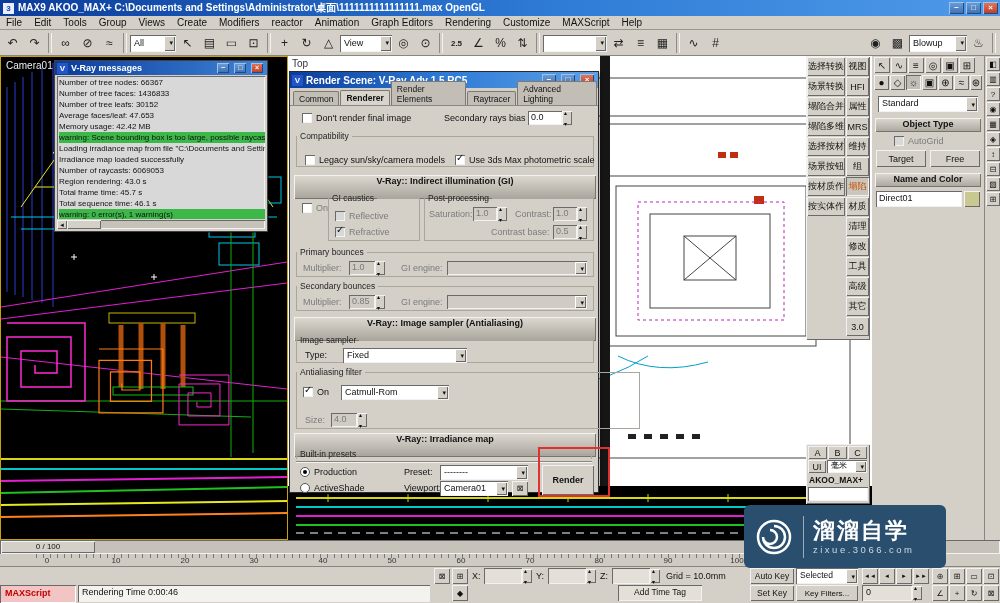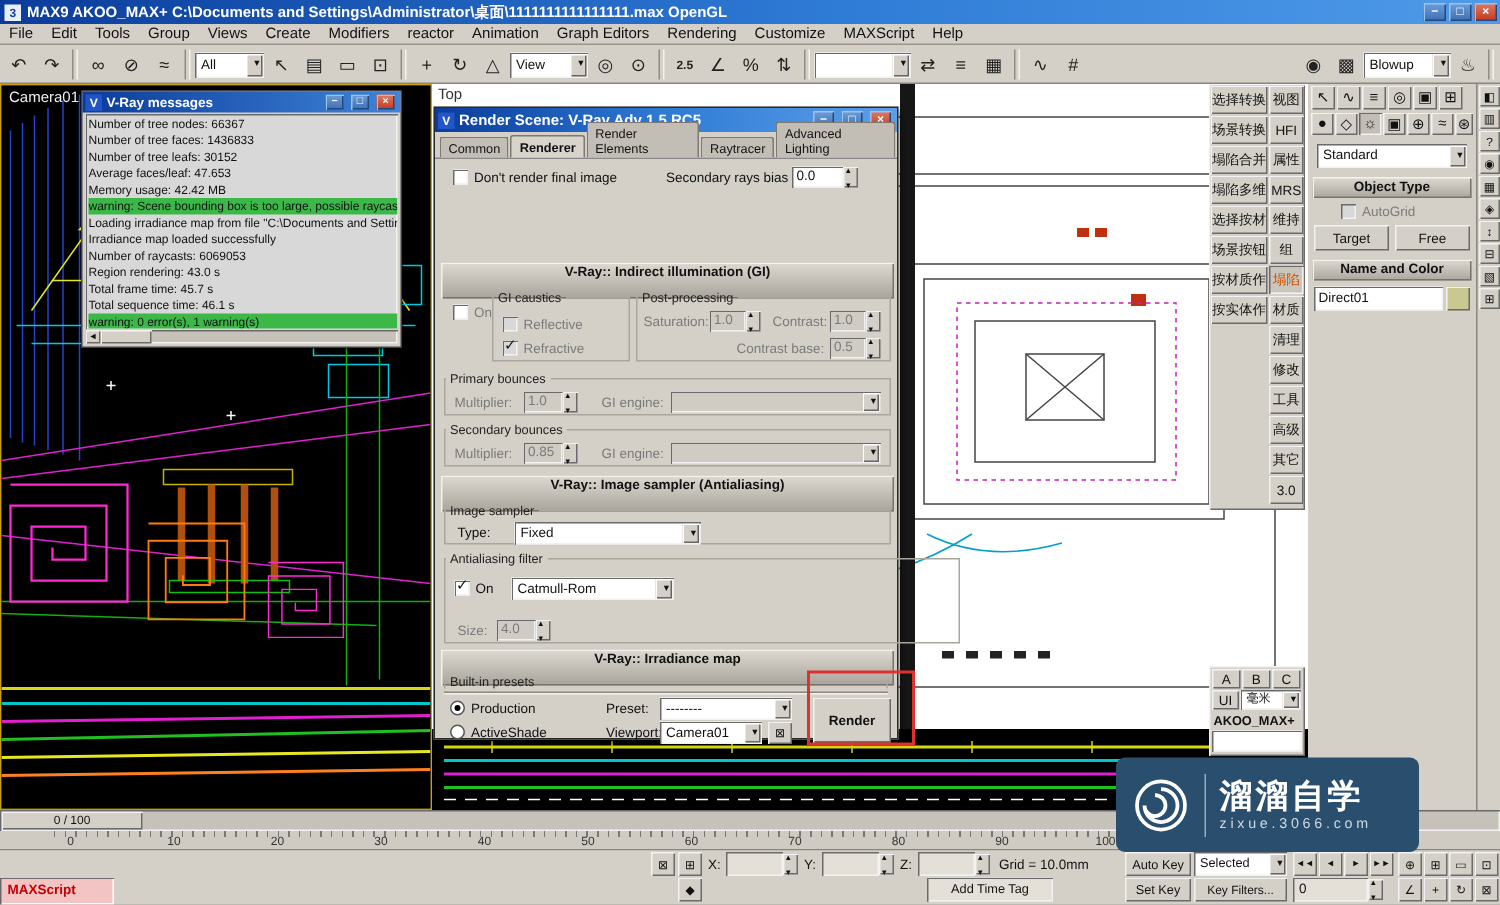--- a/index.html
+++ b/index.html
@@ -421,20 +421,27 @@
       <span class="tab">Raytracer</span>
       <span class="tab">Advanced Lighting</span>
     </div>
     <div id="dlg-body">
       <span class="cb" style="position:absolute;left:10px;top:6px;"></span>
       <span class="lbl" style="left:24px;top:6px;">Don't render final image</span>
       <span class="lbl" style="left:152px;top:6px;">Secondary rays bias</span>
       <span class="field" style="left:236px;top:4px;width:34px;">0.0</span>
       <span class="spin" style="left:270px;top:4px;"></span>
 
+      <fieldset style="left:4px;top:24px;width:298px;height:36px;">
+        <legend>Compatibility</legend>
+        <span class="cb" style="position:absolute;left:8px;top:14px;"></span>
+        <span class="lbl" style="left:22px;top:14px;">Legacy sun/sky/camera models</span>
+        <span class="cb on" style="position:absolute;left:158px;top:14px;"></span>
+        <span class="lbl" style="left:172px;top:14px;">Use 3ds Max photometric scale</span>
+      </fieldset>
 
       <div class="rollout" style="top:68px;">V-Ray:: Indirect illumination (GI)</div>
 
       <span class="cb" style="position:absolute;left:10px;top:96px;"></span>
       <span class="lbl dis" style="left:24px;top:96px;">On</span>
 
       <fieldset style="left:36px;top:86px;width:92px;height:48px;">
         <legend class="dis">GI caustics</legend>
         <span class="cb dis" style="position:absolute;left:6px;top:8px;"></span>
         <span class="lbl dis" style="left:20px;top:8px;">Reflective</span>
@@ -532,20 +539,21 @@
       <span>60</span>
       <span>70</span>
       <span>80</span>
       <span>90</span>
       <span>100</span>
     </div>
   </div>
 
   <div id="statusbar">
     <div id="macro-box">MAXScript</div>
+    <div class="sfield" style="left:78px;top:18px;width:352px;height:17px;background:#f4f2ee;">Rendering Time 0:00:46</div>
     <span class="sbtn" style="left:434px;top:1px;">⊠</span>
     <span class="sbtn" style="left:452px;top:1px;">⊞</span>
     <span class="sbtn" style="left:452px;top:18px;">◆</span>
     <span class="slabel" style="left:472px;top:1px;">X:</span>
     <span class="sfield" style="left:484px;top:1px;width:38px;height:16px;"></span>
     <span class="spin" style="left:522px;top:2px;"></span>
     <span class="slabel" style="left:536px;top:1px;">Y:</span>
     <span class="sfield" style="left:548px;top:1px;width:38px;height:16px;"></span>
     <span class="spin" style="left:586px;top:2px;"></span>
     <span class="slabel" style="left:600px;top:1px;">Z:</span>

